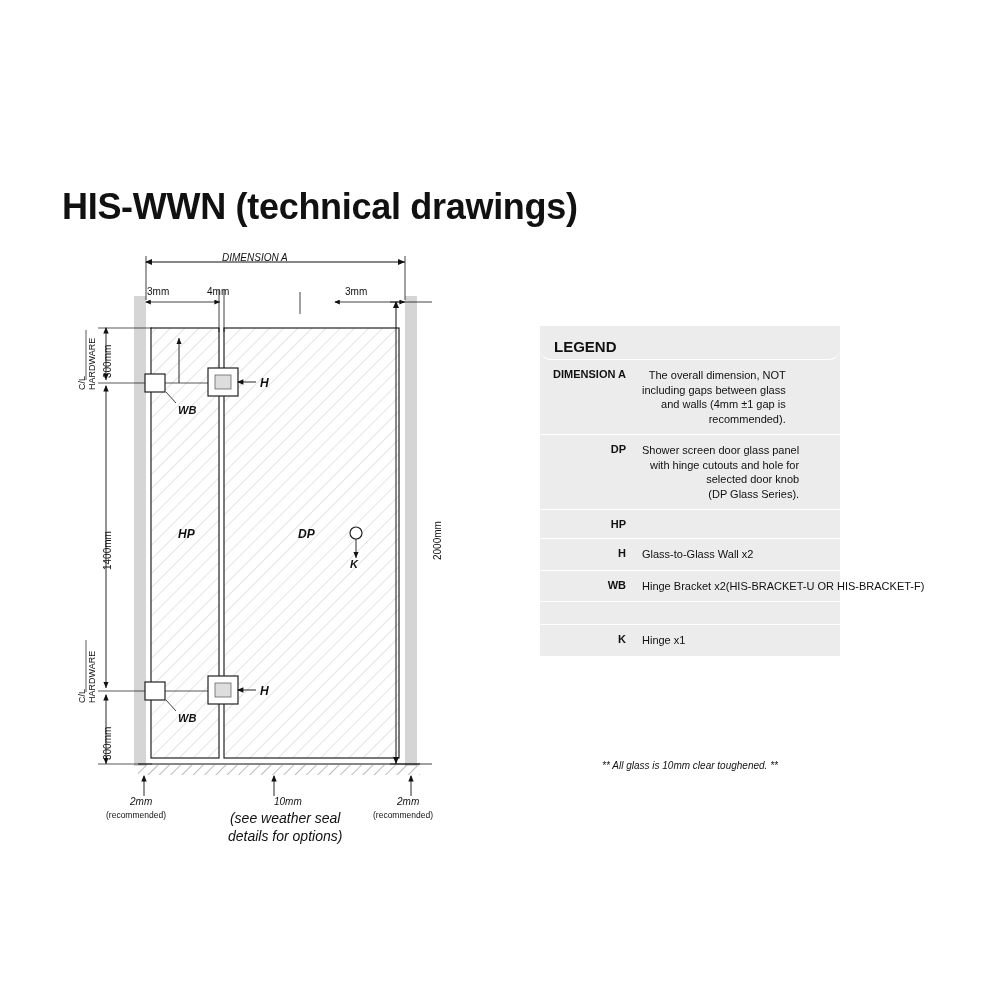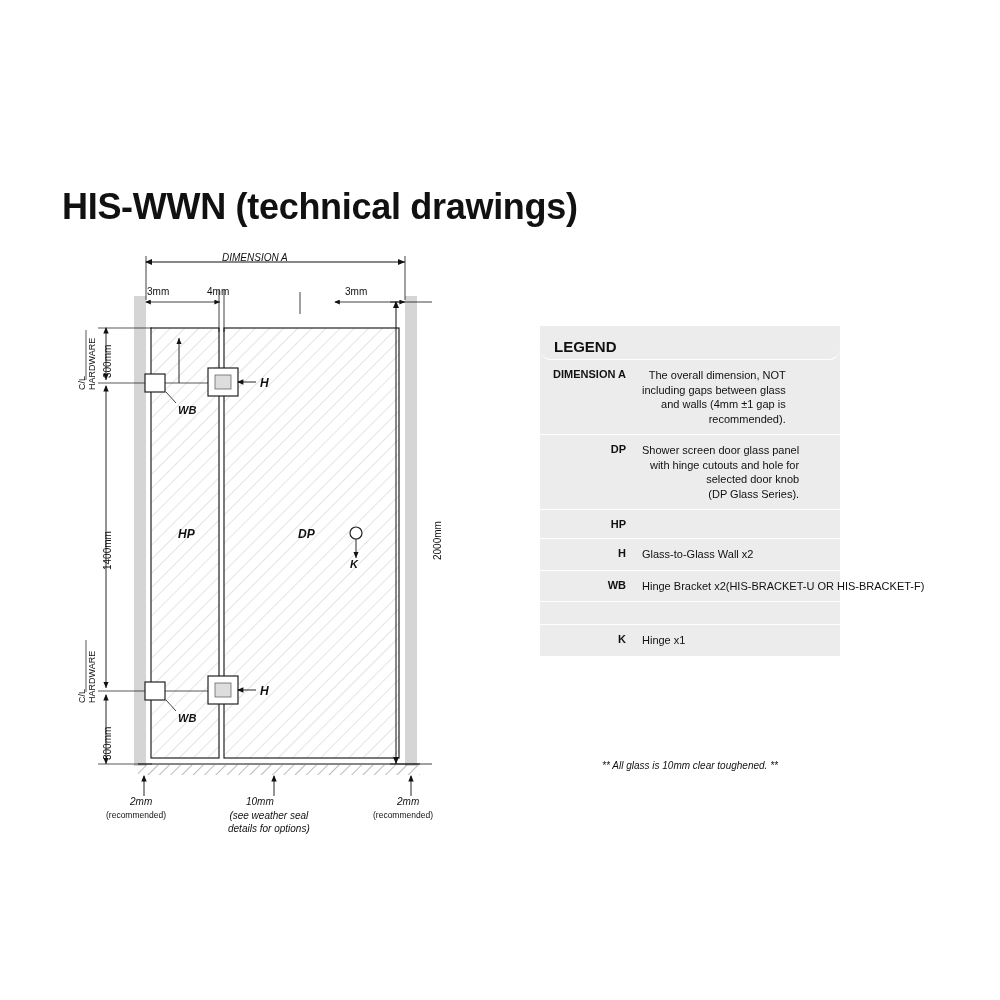--- a/index.html
+++ b/index.html
@@ -220,22 +220,22 @@
   <div class="lbl lbl-b" style="left:200px; top:444px; font-size:12px;">H</div>
 
   <div class="lbl lbl-b" style="left:118px; top:164px; font-size:11px;">WB</div>
   <div class="lbl lbl-b" style="left:118px; top:472px; font-size:11px;">WB</div>
 
   <div class="lbl lbl-b" style="left:290px; top:318px; font-size:11px;">K</div>
 
   <div class="lbl lbl-i" style="left:70px; top:556px;">2mm</div>
   <div class="lbl" style="left:46px; top:570px; font-size:8.5px;">(recommended)</div>
 
-  <div class="lbl lbl-i" style="left:186px; top:556px;">10mm</div>
-  <div class="lbl lbl-i" style="left:168px; top:570px; font-size:10px; line-height:1.25; white-space:pre-line; text-align:center;">(see weather seal
+  <div class="lbl lbl-i" style="left:214px; top:556px;">10mm</div>
+  <div class="lbl lbl-i" style="left:168px; top:570px; font-size:14px; line-height:1.25; white-space:pre-line; text-align:center;">(see weather seal
 details for options)</div>
 
   <div class="lbl lbl-i" style="left:337px; top:556px;">2mm</div>
   <div class="lbl" style="left:313px; top:570px; font-size:8.5px;">(recommended)</div>
 </div>
 
 <div class="legend">
   <div class="legend-title">LEGEND</div>
 
   <div class="legend-row">

